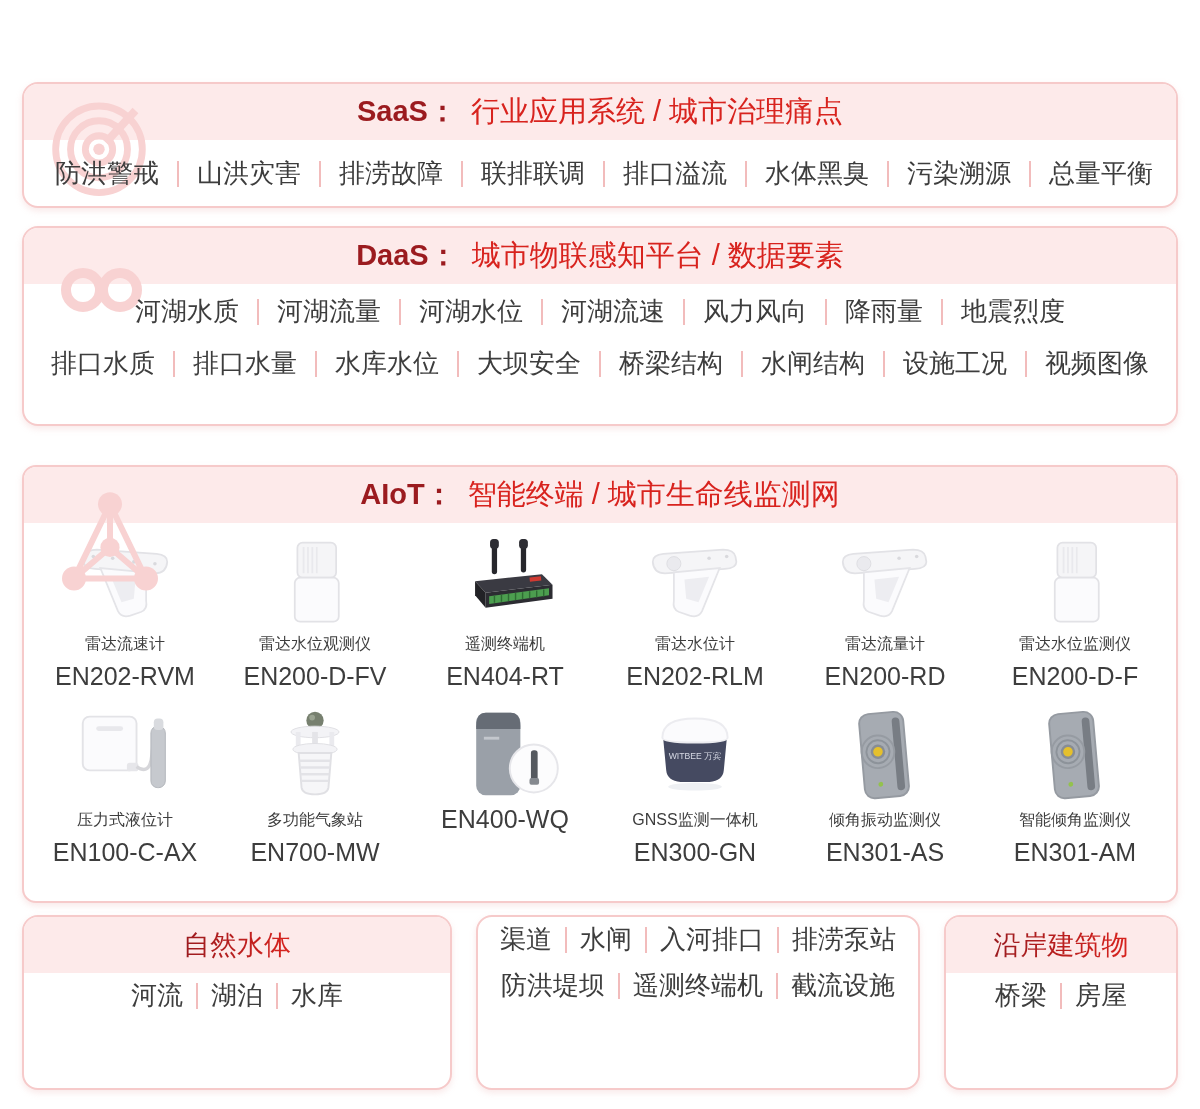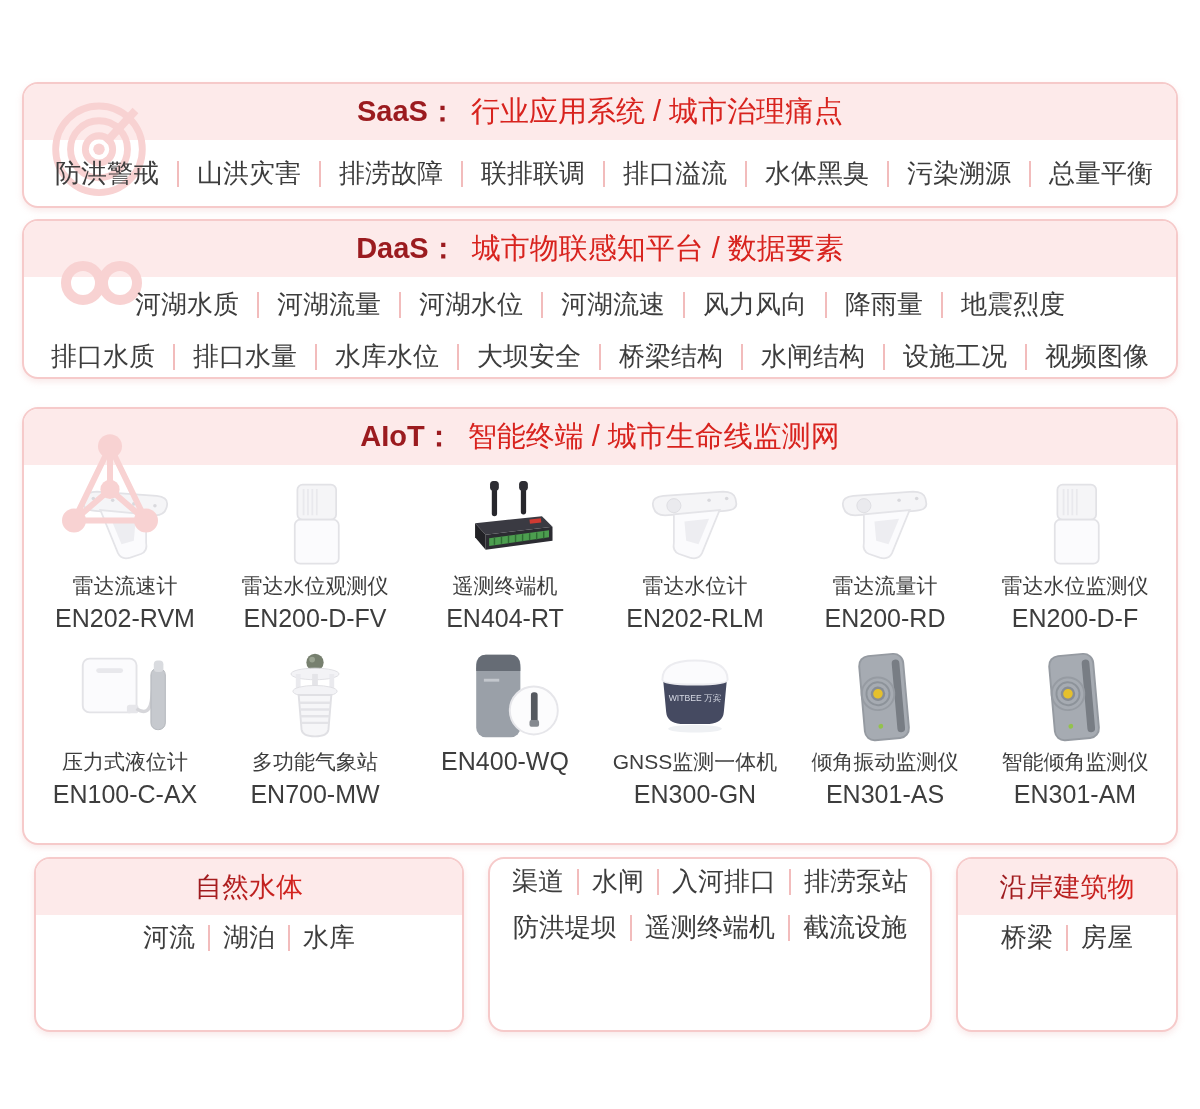--- a/index.html
+++ b/index.html
@@ -31,42 +31,42 @@
     font-size:26px;color:var(--text,#3d3d3d);padding:0 19px;line-height:1.05;
     position:relative;white-space:nowrap;
   }
   .item:not(:last-child)::after{
     content:"";position:absolute;right:-1px;top:1px;bottom:1px;width:2px;
     background:var(--sep,#f2bcbc);
   }
   .bottom .item{padding:0 14px;}
   .wm{position:absolute;pointer-events:none;}
   
-  .panel-saas{height:126px;margin-bottom:11px;}
+  .panel-saas{height:126px;margin-bottom:18px;}
   .panel-saas .items{height:68px;padding-left:8px;}
-  .panel-daas{height:160px;margin-bottom:28px;}
+  .panel-daas{height:200px;margin-bottom:39px;}
   .panel-daas .items{height:52px;}
   .panel-daas .panel-body{padding-top:2px;}
-  .panel-aiot{height:438px;margin-bottom:12px;}
+  .panel-aiot{height:438px;margin-bottom:12px;border-radius:14px;}
   .device-grid{
     display:grid;grid-template-columns:repeat(6,1fr);
     padding:16px 6px 6px 6px;row-gap:14px;
   }
   .device{display:flex;flex-direction:column;align-items:center;}
   .device-img{height:88px;width:160px;display:flex;align-items:flex-end;justify-content:center;}
   .row2 .device-img{height:96px;}
   .device-img svg{width:150px;height:100%;}
-  .device-name{font-size:21px;line-height:33px;color:var(--text,#3d3d3d);white-space:nowrap;}
+  .device-name{font-size:16px;line-height:33px;color:var(--text,#3d3d3d);white-space:nowrap;}
   .device-model{font-size:25px;line-height:33px;color:var(--text,#3d3d3d);white-space:nowrap;}
   
   .bottom{display:flex;gap:24px;width:1156px;margin:0 auto;}
   .bpanel{height:175px;}
   .bpanel .panel-body{}
   .bpanel .items{height:46px;}
-  .bp-natural{flex:0 0 430px;margin-left:12px;}
+  .bp-natural{flex:0 0 430px;}
   .bp-artificial{flex:0 0 444px;}
   .bp-coast{flex:1 1 auto;}
 </style>
 </head>
 <body>
 
 <div class="page">
   <div class="wrap">
 
     <section class="panel panel-saas">

